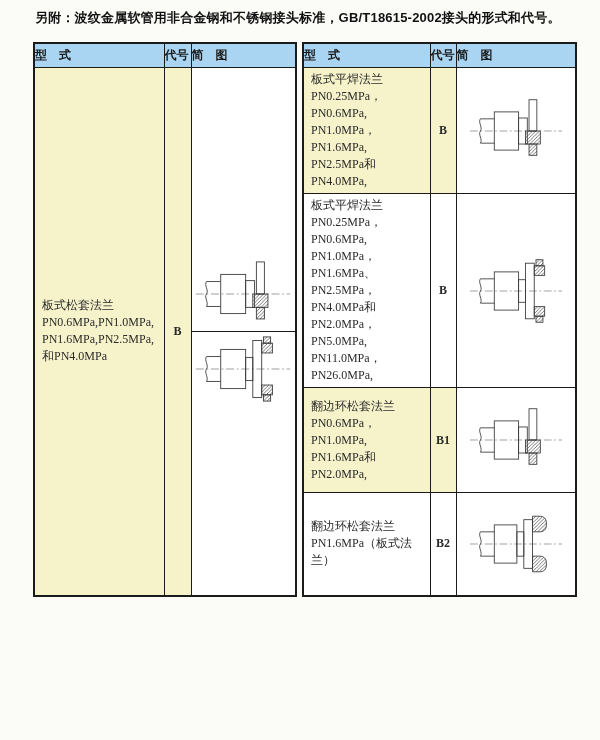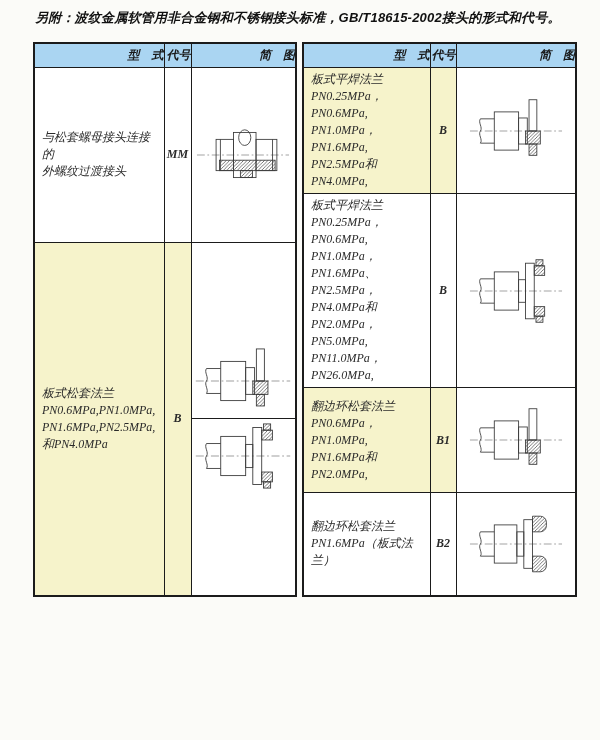--- a/index.html
+++ b/index.html
@@ -2,34 +2,34 @@
 <html><head>
 <meta charset="utf-8">
 <style>
   html,body { margin:0; padding:0; }
   body {
     width:600px; height:740px; background:#fbfbf8; overflow:hidden;
     --border:#1b1b1b; --header-bg:#aad5f2; --hl-bg:#f6f3cb;
   }
   .page {
     position:relative; width:600px; height:740px;
-    font-family:"Liberation Serif","DejaVu Serif",serif; color:#222;font-style:italic;
+    font-family:"Liberation Serif","DejaVu Serif",serif; color:#222;
   }
   .title {
     position:absolute; left:35px; top:9px; width:560px;
     font-family:"Liberation Sans","DejaVu Sans",sans-serif;
     font-weight:bold; font-size:13px; color:#111; letter-spacing:0.2px;
   }
   .tables { position:absolute; left:33px; top:42px; display:flex; gap:5px; }
   table.ftable { border-collapse:collapse; table-layout:fixed; background:#fff; border:2px solid var(--border); }
   .ftable th, .ftable td { border:1px solid var(--border); padding:0; overflow:hidden; }
   .ftable thead th {
     background:var(--header-bg); height:23px;
     font-family:"Liberation Sans","DejaVu Sans",sans-serif;
-    font-size:12px; font-weight:bold; color:#1a1a1a; text-align:right;
+    font-size:12px; font-weight:bold; color:#1a1a1a; text-align:left;
   }
   td.type {
     padding:3px 6px 3px 7px; font-size:12px; line-height:17px;
     white-space:pre-line; vertical-align:middle; color:#2a2a2a;
   }
   td.code {
     text-align:center; vertical-align:middle; font-size:12px;
     font-weight:bold; color:#2a2a2a;
   }
   td.sketch { background:#ffffff; text-align:center; vertical-align:middle; }
@@ -165,30 +165,20 @@
           <col style="width:105px">
         </colgroup>
       <thead>
         <tr>
           <th>型　式</th>
           <th>代号</th>
           <th>简　图</th>
         </tr>
       </thead>
       <tbody>
-        <tr class="lr2">
-          <td class="type">与松套螺母接头连接的
-外螺纹过渡接头</td>
-          <td class="code">MM</td>
-          <td class="sketch">
-            <svg class="sk" viewBox="0 0 110 76">
-                <use href="#sym-union"></use>
-              </svg>
-          </td>
-        </tr>
         <tr class="lr5 hl">
           <td class="type">板式松套法兰
 PN0.6MPa,PN1.0MPa,
 PN1.6MPa,PN2.5MPa,
 和PN4.0MPa</td>
           <td class="code">B</td>
           <td class="sketch" style="padding:0">
             <div class="stackwrap">
               <div class="sub">
                 <svg class="sk" viewBox="0 0 110 76">

